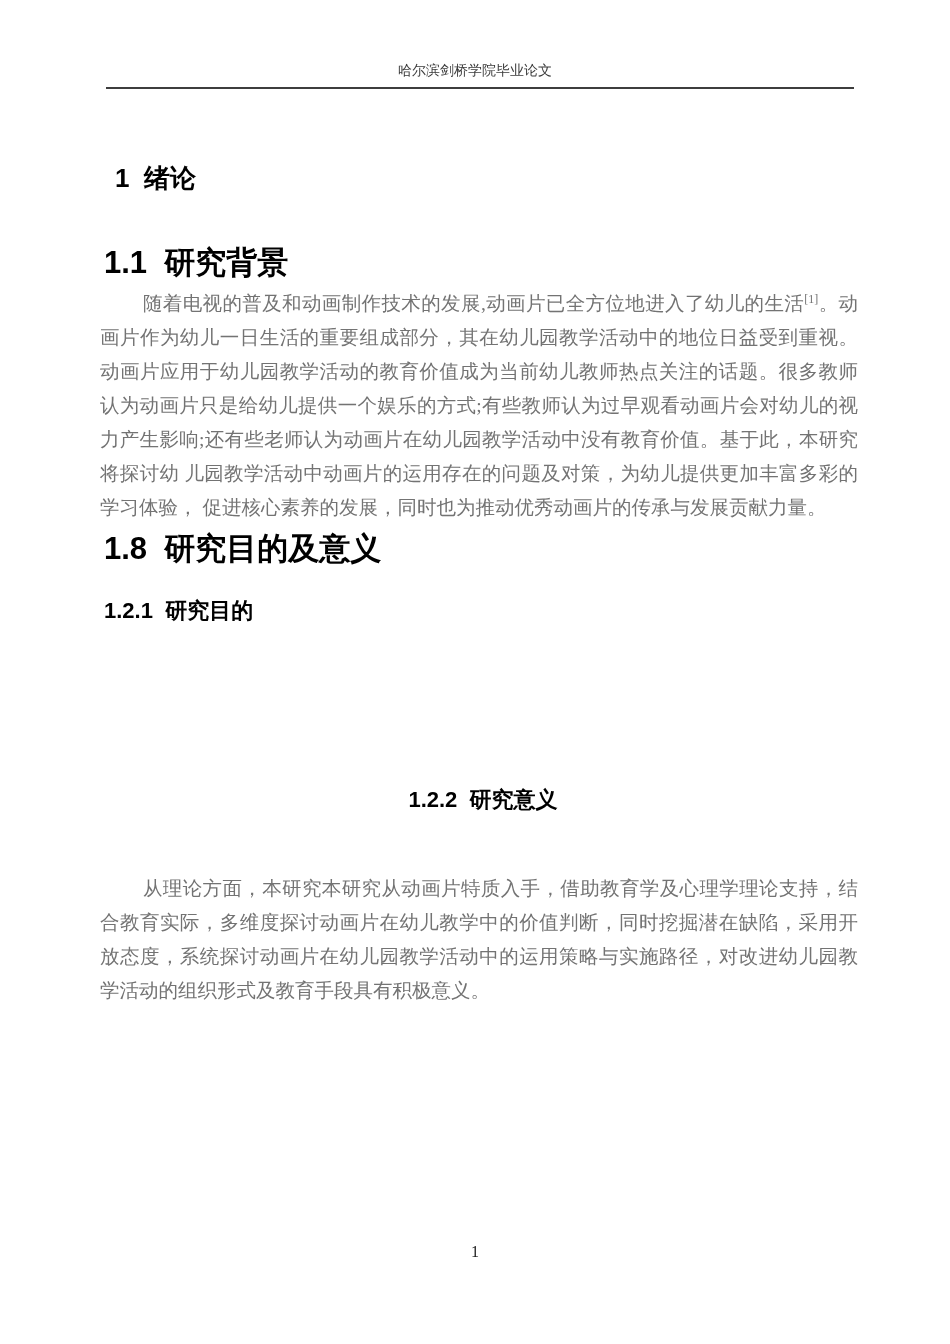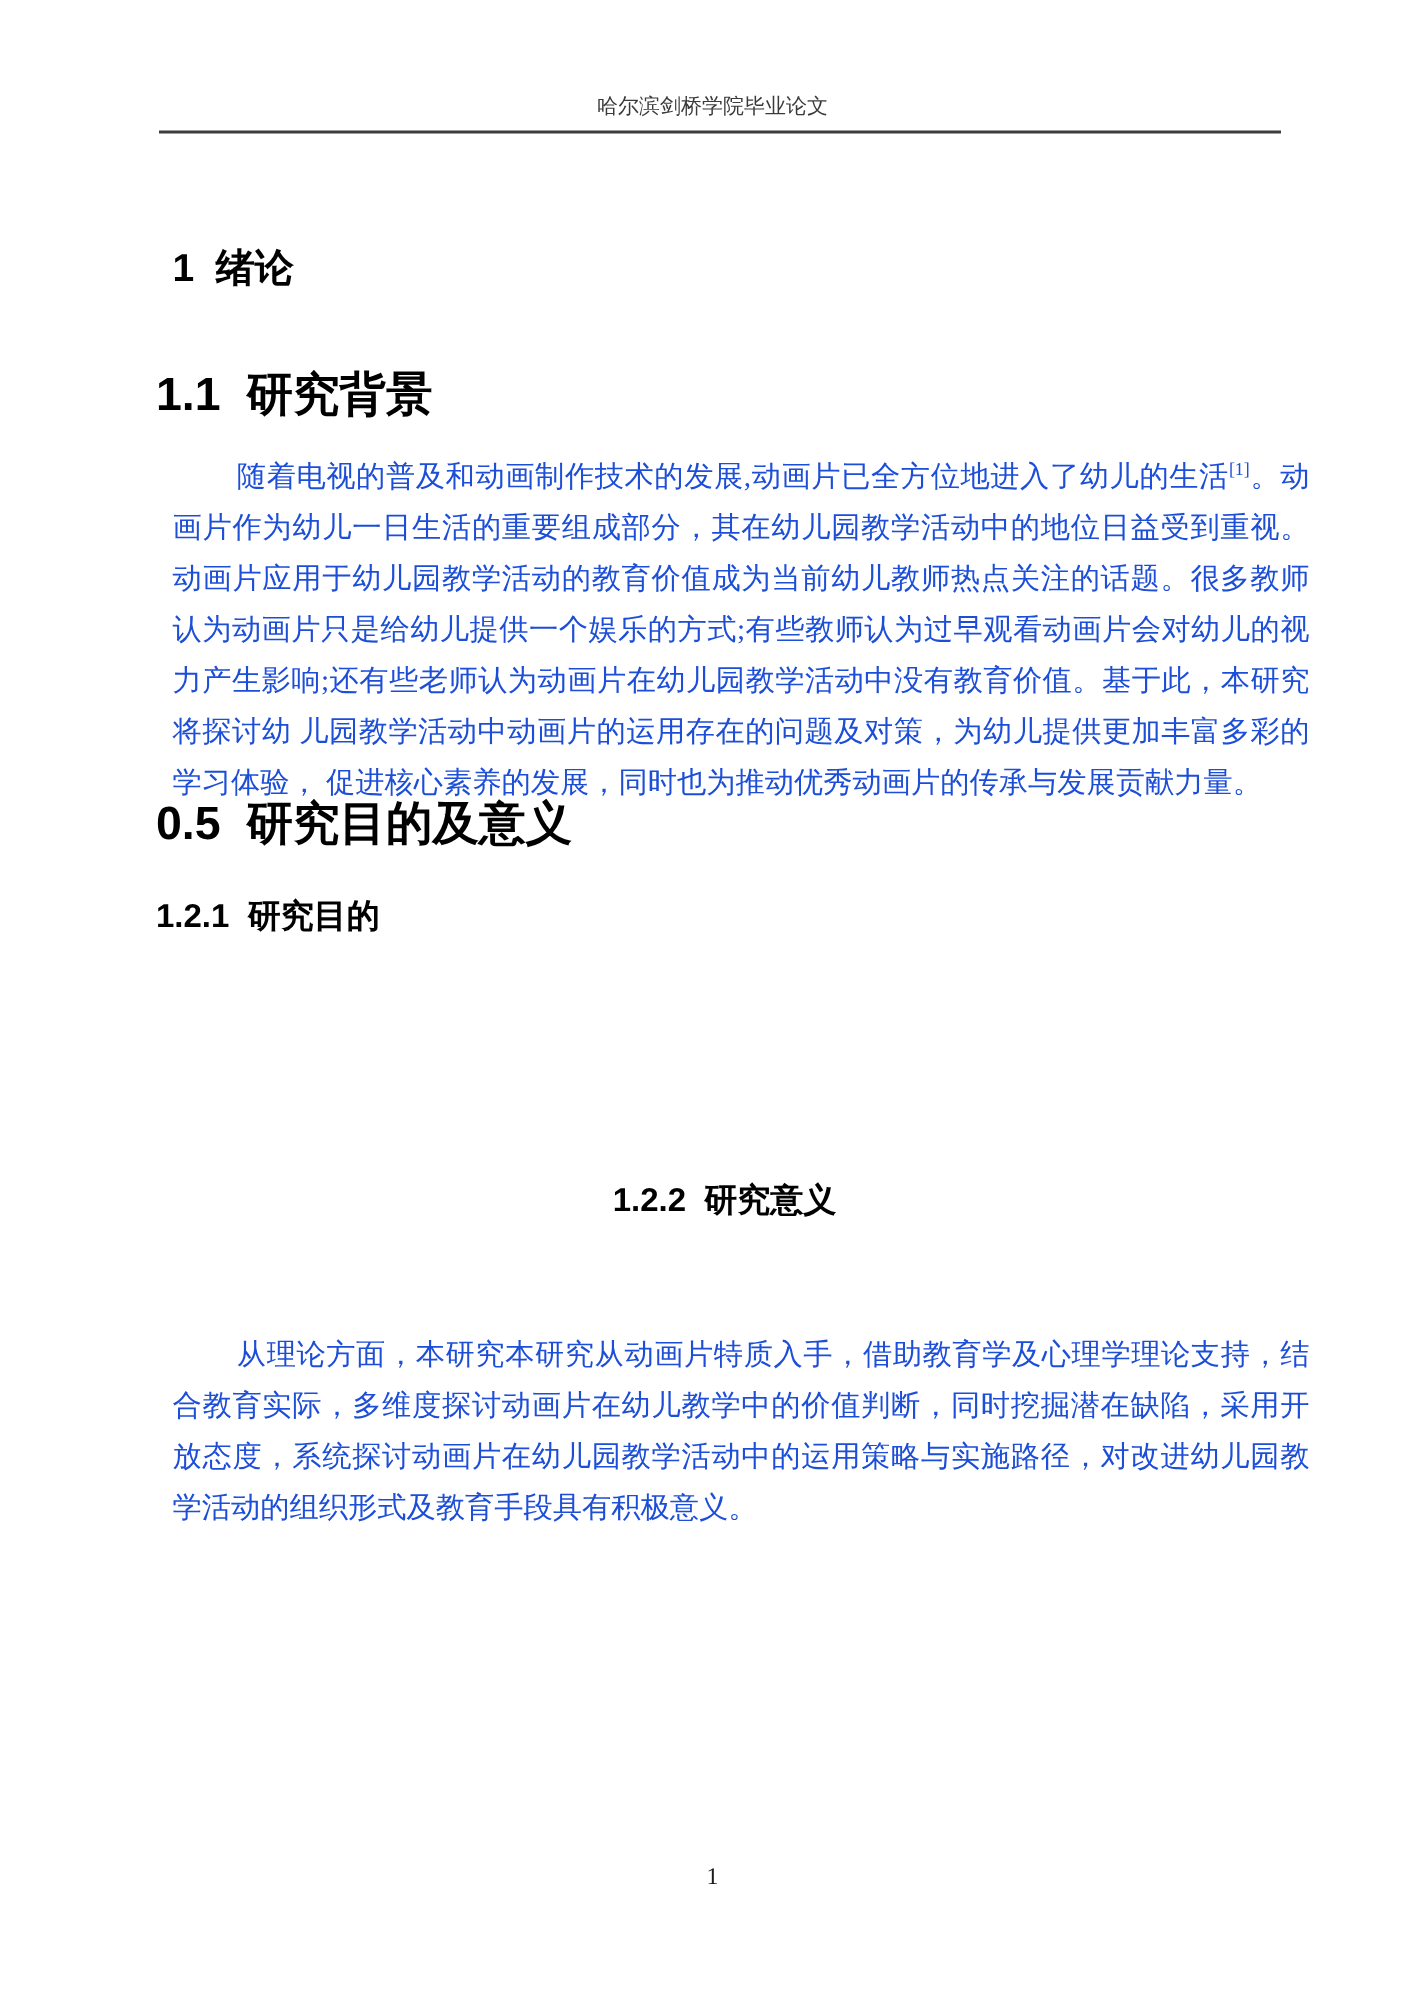--- a/index.html
+++ b/index.html
@@ -63,26 +63,26 @@
   .h-subsection {
     margin: 0;
     padding-left: 4px;
     font-family: "Liberation Sans", "DejaVu Sans", sans-serif;
     font-weight: bold;
     font-size: 22px;
     color: #000;
     white-space: pre-wrap;
   }
   .body-para {
-    margin: 15px;
+    margin: 0;
     font-size: 19.5px;
     line-height: 34px;
     text-align: justify;
     text-indent: 2.2em;
-    color: #1d4ed8;
+    color: #737373;
   }
   .body-para sup {
     font-size: 12px;
     line-height: 0;
     vertical-align: super;
   }
   
   .footer-pageno {
     position: absolute;
     top: 1243px;
@@ -100,21 +100,21 @@
 
   <div class="header-title">哈尔滨剑桥学院毕业论文</div>
   <div class="header-rule"></div>
 
   <h1 class="block h-chapter" style="top:161px;">1  绪论</h1>
 
   <h2 class="block h-section" style="top:242px;">1.1  研究背景</h2>
 
   <p class="block body-para" style="top:287px;"><span>随着电视的普及和动画制作技术的发展,动画片已全方位地进入了幼儿的生活</span><sup>[1]</sup><span>。动画片作为幼儿一日生活的重要组成部分，其在幼儿园教学活动中的地位日益受到重视。动画片应用于幼儿园教学活动的教育价值成为当前幼儿教师热点关注的话题。很多教师认为动画片只是给幼儿提供一个娱乐的方式;有些教师认为过早观看动画片会对幼儿的视力产生影响;还有些老师认为动画片在幼儿园教学活动中没有教育价值。基于此，本研究将探讨幼 儿园教学活动中动画片的运用存在的问题及对策，为幼儿提供更加丰富多彩的学习体验， 促进核心素养的发展，同时也为推动优秀动画片的传承与发展贡献力量。</span></p>
 
-  <h2 class="block h-section" style="top:528px;">0.5  研究目的及意义</h2>
+  <h2 class="block h-section" style="top:528px;">1.8  研究目的及意义</h2>
 
   <h3 class="block h-subsection" style="top:596px;">1.2.1  研究目的</h3>
 
 
   <h3 class="block h-subsection" style="top:785px;text-align:center;">1.2.2  研究意义</h3>
 
   <p class="block body-para" style="top:872px;">从理论方面，本研究本研究从动画片特质入手，借助教育学及心理学理论支持，结合教育实际，多维度探讨动画片在幼儿教学中的价值判断，同时挖掘潜在缺陷，采用开放态度，系统探讨动画片在幼儿园教学活动中的运用策略与实施路径，对改进幼儿园教学活动的组织形式及教育手段具有积极意义。</p>
 
 
   <div class="footer-pageno">1</div>

